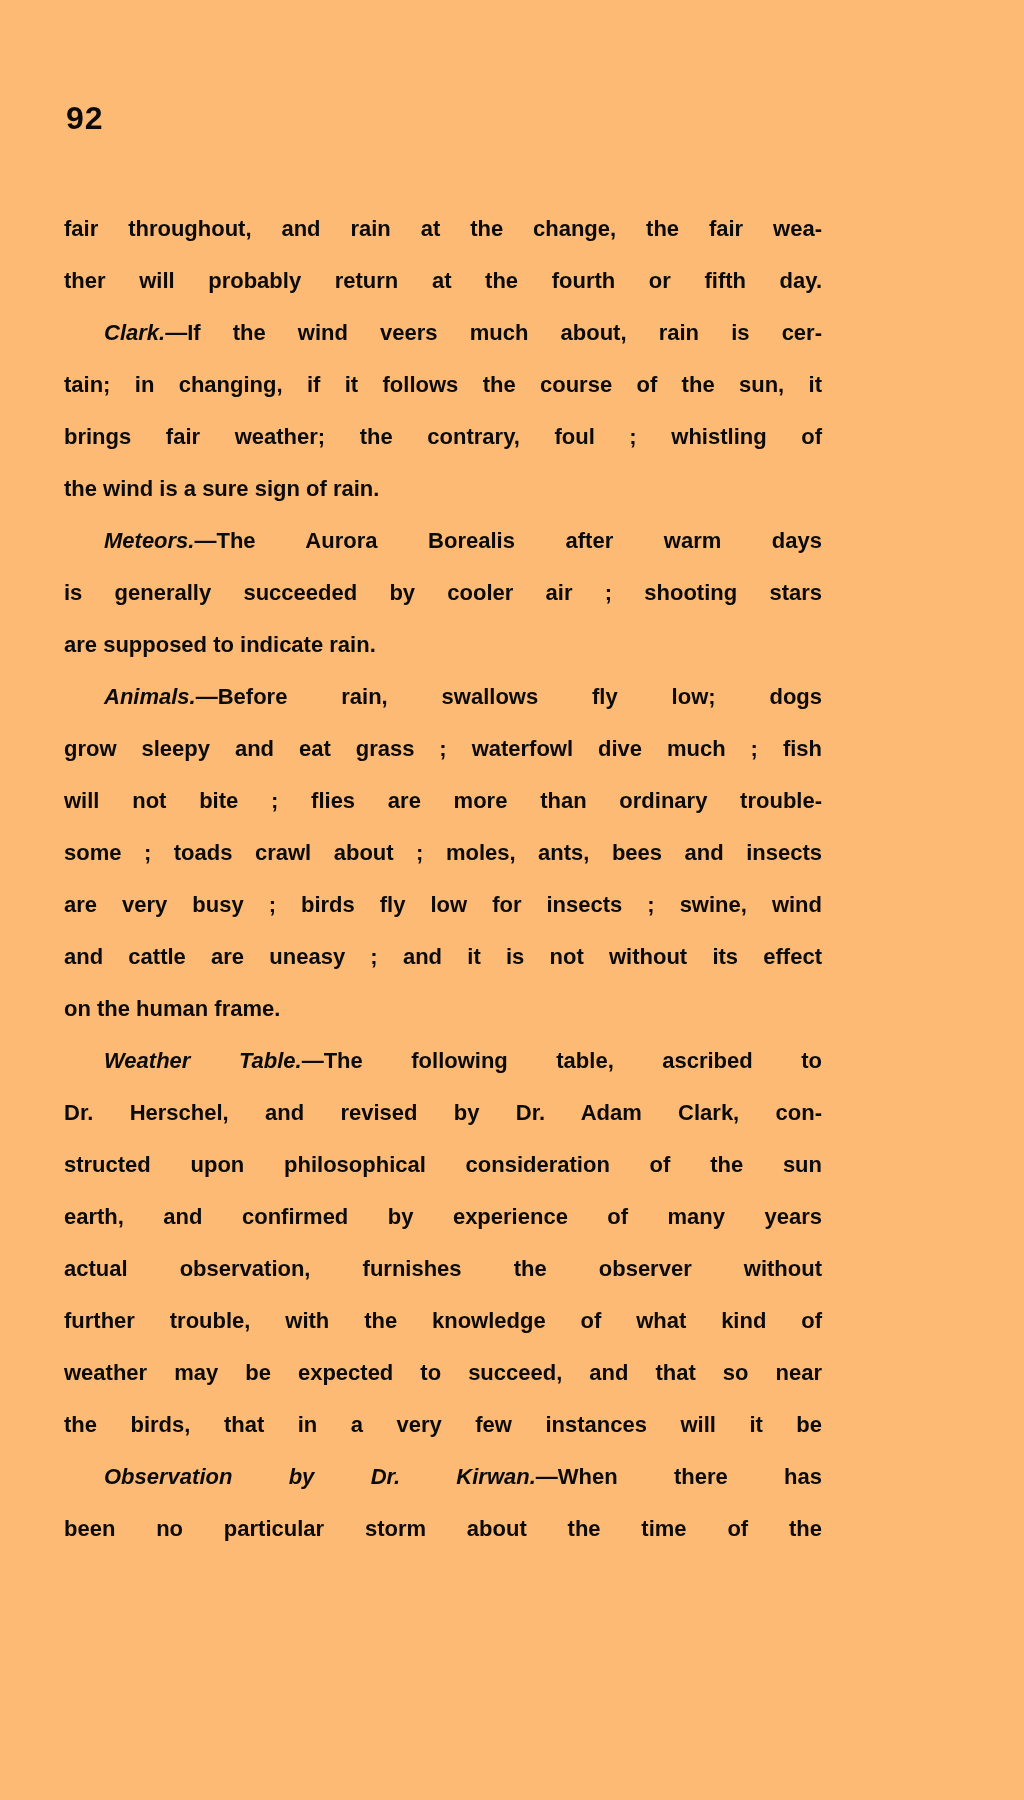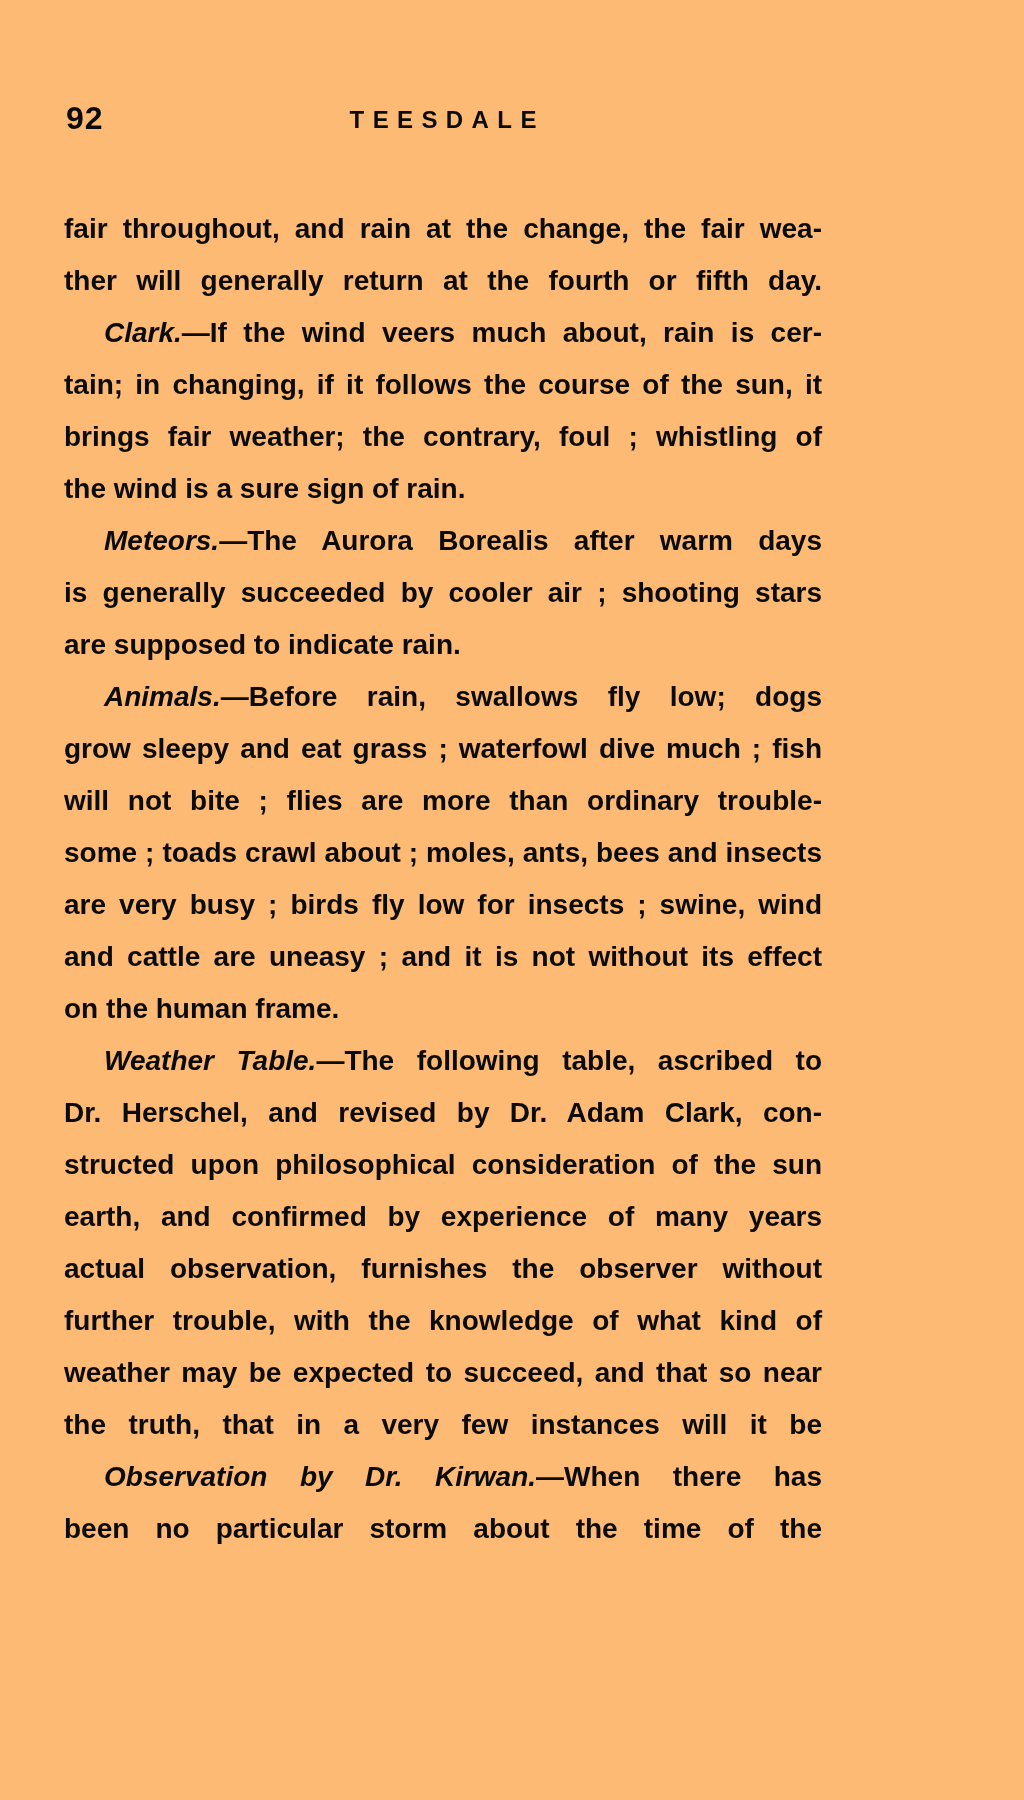--- a/index.html
+++ b/index.html
@@ -44,21 +44,21 @@
   }
   .text-block {
     position: absolute;
     top: 203px;
     left: 64px;
     width: 758px;
   }
   .line {
     height: 52px;
     line-height: 52px;
-    font-size: 28px;
+    font-size: 22px;
     font-weight: bold;
     text-align: justify;
     text-align-last: justify;
     -moz-text-align-last: justify;
     white-space: normal;
     overflow: visible;
   }
   .line.left {
     text-align: center;
     text-align-last: left;
@@ -70,25 +70,24 @@
   .lead-italic {
     font-style: italic;
   }
 </style>
 </head>
 <body>
 
 <div class="page">
   <div class="running-head">
     <span class="page-number">92</span>
-    <span class="running-title">TEESDALE</span>
   </div>
   <div class="text-block">
       <div class="line"><span>fair throughout, and rain at the change, the fair wea-</span></div>
-      <div class="line"><span>ther will generally return at the fourth or fifth day.</span></div>
+      <div class="line"><span>ther will probably return at the fourth or fifth day.</span></div>
       <div class="line indent"><span class="lead-italic">Clark.</span><span>—If the wind veers much about, rain is cer-</span></div>
       <div class="line"><span>tain; in changing, if it follows the course of the sun, it</span></div>
       <div class="line"><span>brings fair weather; the contrary, foul ; whistling of</span></div>
       <div class="line left"><span>the wind is a sure sign of rain.</span></div>
       <div class="line indent"><span class="lead-italic">Meteors.</span><span>—The Aurora Borealis after warm days</span></div>
       <div class="line"><span>is generally succeeded by cooler air ; shooting stars</span></div>
       <div class="line left"><span>are supposed to indicate rain.</span></div>
       <div class="line indent"><span class="lead-italic">Animals.</span><span>—Before rain, swallows fly low; dogs</span></div>
       <div class="line"><span>grow sleepy and eat grass ; waterfowl dive much ; fish</span></div>
       <div class="line"><span>will not bite ; flies are more than ordinary trouble-</span></div>
@@ -96,17 +95,17 @@
       <div class="line"><span>are very busy ; birds fly low for insects ; swine, wind</span></div>
       <div class="line"><span>and cattle are uneasy ; and it is not without its effect</span></div>
       <div class="line left"><span>on the human frame.</span></div>
       <div class="line indent"><span class="lead-italic">Weather Table.</span><span>—The following table, ascribed to</span></div>
       <div class="line"><span>Dr. Herschel, and revised by Dr. Adam Clark, con-</span></div>
       <div class="line"><span>structed upon philosophical consideration of the sun</span></div>
       <div class="line"><span>earth, and confirmed by experience of many years</span></div>
       <div class="line"><span>actual observation, furnishes the observer without</span></div>
       <div class="line"><span>further trouble, with the knowledge of what kind of</span></div>
       <div class="line"><span>weather may be expected to succeed, and that so near</span></div>
-      <div class="line"><span>the truth, that in a very few instances will it be</span></div>
+      <div class="line"><span>the birds, that in a very few instances will it be</span></div>
       <div class="line indent"><span class="lead-italic">Observation by Dr. Kirwan.</span><span>—When there has</span></div>
       <div class="line"><span>been no particular storm about the time of the</span></div>
     </div>
 </div>
 
 </body></html>

